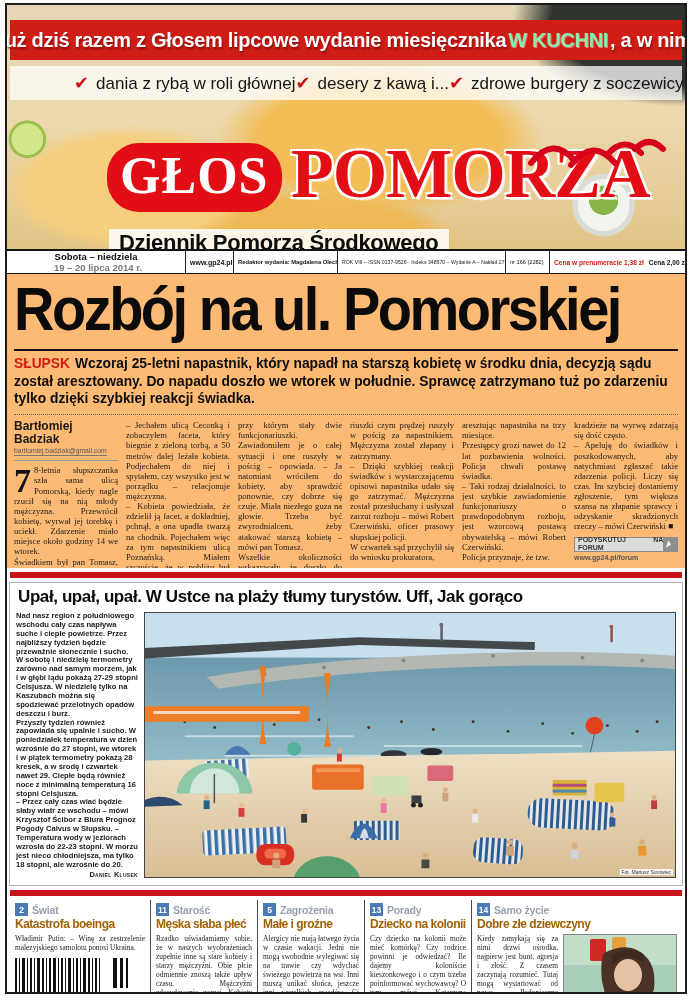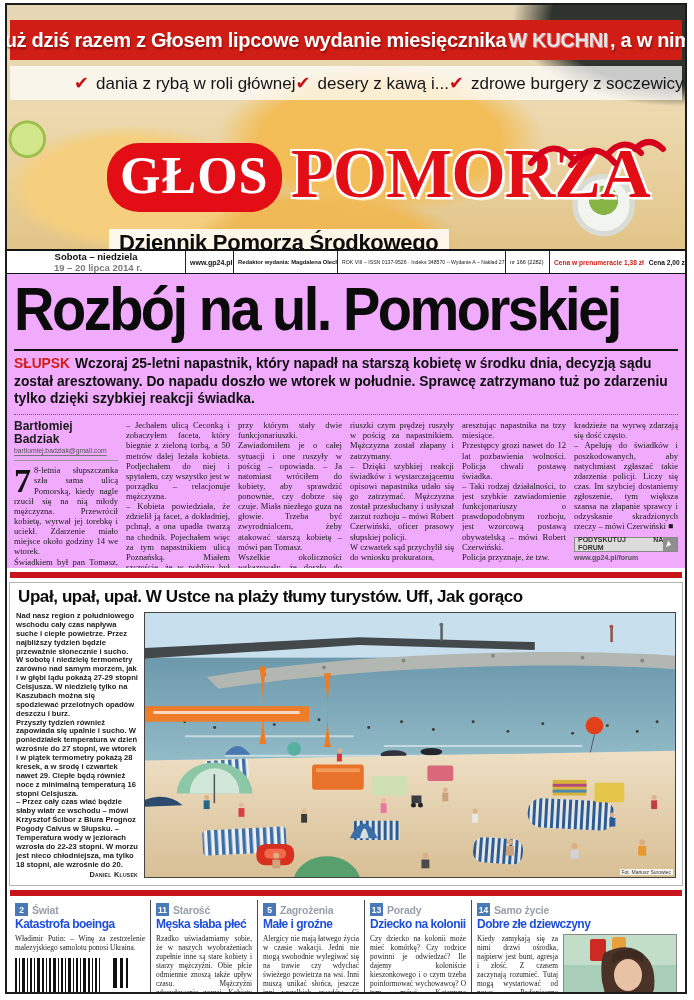--- a/index.html
+++ b/index.html
@@ -16,21 +16,21 @@
       radial-gradient(circle 28px at 3% 55%, #d2e68c 0 55%, #9ec04e 58% 66%, transparent 68%),
       radial-gradient(ellipse 180px 90px at 18% 75%, #f6cf7e 0 55%, transparent 70%),
       radial-gradient(ellipse 240px 110px at 55% 55%, #f3bd57 0 50%, transparent 68%),
       radial-gradient(ellipse 210px 80px at 45% 98%, #efb957 0 55%, transparent 70%),
       radial-gradient(ellipse 230px 120px at 99% 6%, #2e332e 0 55%, transparent 72%),
       linear-gradient(180deg,#e6d6b6 0%,#ecd9ae 45%,#e2c488 100%);}
   .promo-banner{position:absolute;left:3px;right:3px;top:15px;height:40px;background:#d01d16;
     display:flex;align-items:center;justify-content:center;white-space:nowrap;
     font-weight:bold;font-size:20px;color:#fff;letter-spacing:-.3px;
     text-shadow:1px 2px 2px rgba(90,0,0,.55);}
-  .promo-banner .hl{color:#e5e5e5;text-shadow:1px 1px 0 rgba(255,255,255,.45);margin:0 2px;}
+  .promo-banner .hl{color:#86efac;text-shadow:1px 1px 0 rgba(255,255,255,.45);margin:0 2px;}
   .promo-items{position:absolute;left:3px;right:3px;top:61px;height:34px;
     background:rgba(255,255,255,.74);display:flex;align-items:center;
     justify-content:space-between;padding:0 48px 0 64px;font-weight:normal;font-size:17px;color:#151515;}
   .promo-item{white-space:nowrap;}
   .chk{color:#c90f0f;margin-right:7px;font-size:18px;}
   .logo-row{position:absolute;left:100px;top:136px;right:8px;height:104px;}
   .logo-box{position:absolute;left:0;top:2px;background:#e20d15;color:#fff;
     font-family:"Liberation Serif",serif;font-weight:bold;font-size:52px;line-height:1;
     padding:7px 13px 10px;letter-spacing:1px;border-radius:32px;}
   .logo-pom{position:absolute;left:184px;top:-2px;font-family:"Liberation Serif",serif;
@@ -48,21 +48,21 @@
   .dl-date{width:178px;font-size:9.5px;font-weight:bold;flex-direction:column;}
   .dl-date .muted{color:#7a7a7a;font-weight:bold;margin-left:4px;}
   .dl-site{width:48px;font-size:7px;font-weight:bold;}
   .dl-editor{width:104px;font-size:5.8px;font-weight:bold;}
   .dl-info{width:168px;font-size:5.2px;color:#222;}
   .dl-nr{width:44px;font-size:5.6px;}
   .dl-price{flex:1;font-size:6.6px;font-weight:bold;}
   .dl-price .red{color:#d01d16;margin-right:5px;}
 
   
-  .lead-story{padding:2px 7px 0;background:#f0abfc;}
+  .lead-story{padding:2px 7px 0;background:#fdba74;}
   .headline{font-size:56px;line-height:1.02;font-weight:bold;letter-spacing:-2.5px;
     margin:2px 0 4px;color:#0b0b0b;transform:scaleY(1.08);transform-origin:top left;white-space:nowrap;}
   .hl-rule{border:none;border-top:2px solid #111;margin:14px 0 4px;}
   .lead-par{font-size:13.8px;font-weight:bold;line-height:1.28;margin:0 0 6px;color:#0d0d0d;}
   .lead-par .tag{color:#d01d16;margin-right:5px;}
   .article-cols{display:flex;gap:8px;border-top:1px dotted #666;padding-top:5px;height:148px;overflow:hidden;}
   .acol{flex:1;font-family:"Liberation Serif",serif;font-size:8.6px;line-height:1.18;
     text-align:justify;color:#1a1a1a;overflow:hidden;}
   .preline{white-space:pre-line;}
   .byline{font-size:12px;font-weight:bold;font-family:"Liberation Sans",sans-serif;line-height:1.05;}
@@ -95,21 +95,21 @@
 
   
   .teasers{display:flex;margin:2px 3px 0;height:122px;overflow:hidden;}
   .teaser{padding:3px 5px 0;box-sizing:border-box;overflow:hidden;}
   .teaser + .teaser{border-left:1px solid #4a4a4a;}
   .t1{width:140px;}.t2,.t3,.t4{width:107px;}.t5{flex:1;}
   .t-head{display:flex;align-items:center;gap:4px;margin-bottom:1px;}
   .t-badge{width:13px;height:13px;background:#4a7ab5;color:#fff;font-size:8.5px;font-weight:bold;
     display:flex;align-items:center;justify-content:center;flex:none;}
   .t-cat{font-size:10.5px;font-weight:bold;color:#98a0ab;letter-spacing:-.2px;white-space:nowrap;}
-  .t-title{font-size:12px;font-weight:bold;letter-spacing:-.5px;margin:1px 0 3px;white-space:nowrap;color:#1d4ed8;}
+  .t-title{font-size:12px;font-weight:bold;letter-spacing:-.5px;margin:1px 0 3px;white-space:nowrap;color:#a16207;}
   .t-text{font-family:"Liberation Serif",serif;font-size:7.4px;line-height:1.22;color:#222;text-align:justify;}
   .t5-flex{display:flex;gap:5px;}
   .t5-flex .t-text{flex:1;}
   .t-photo{width:112px;height:92px;flex:none;border:1px solid #888;overflow:hidden;}
   .barcode{margin-top:6px;width:118px;}
   .barcode svg{display:block;}
 </style>
 </head>
 <body>
 

